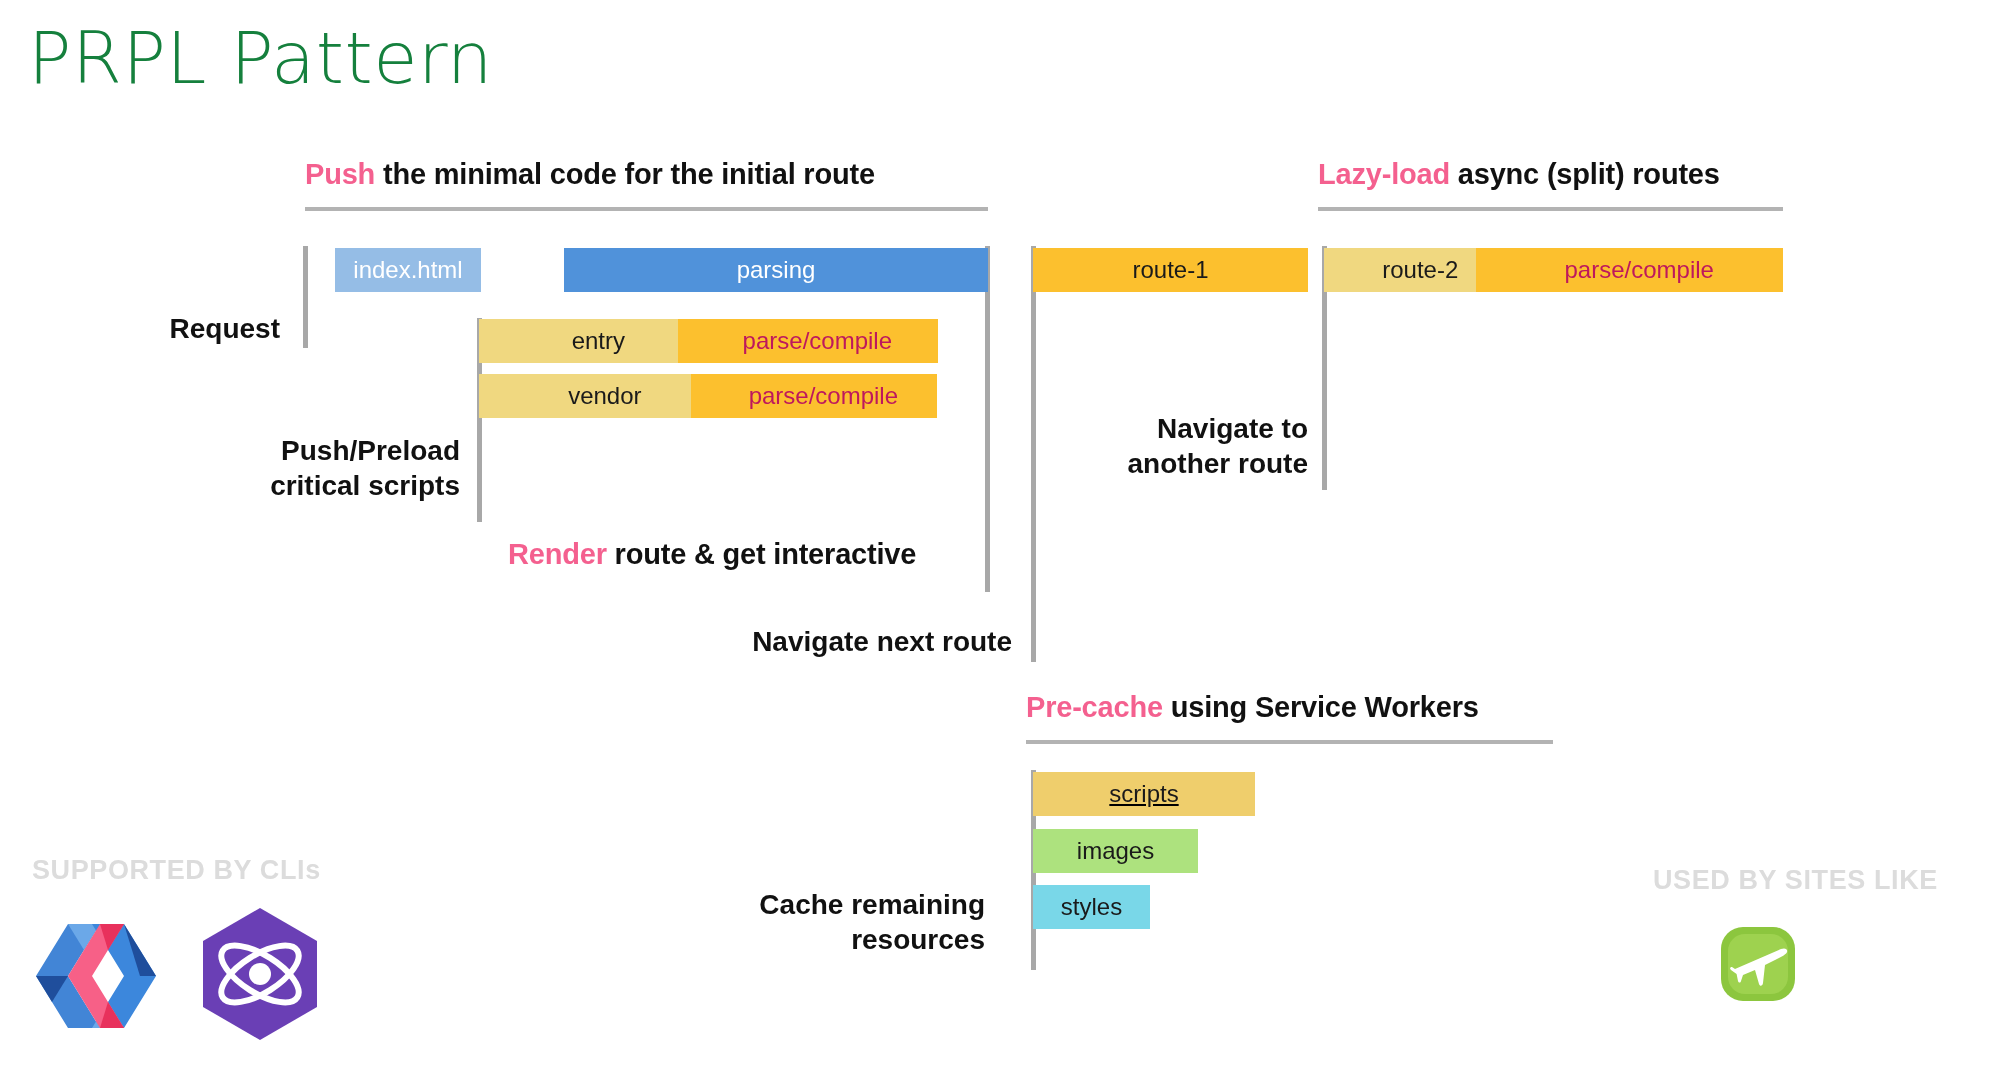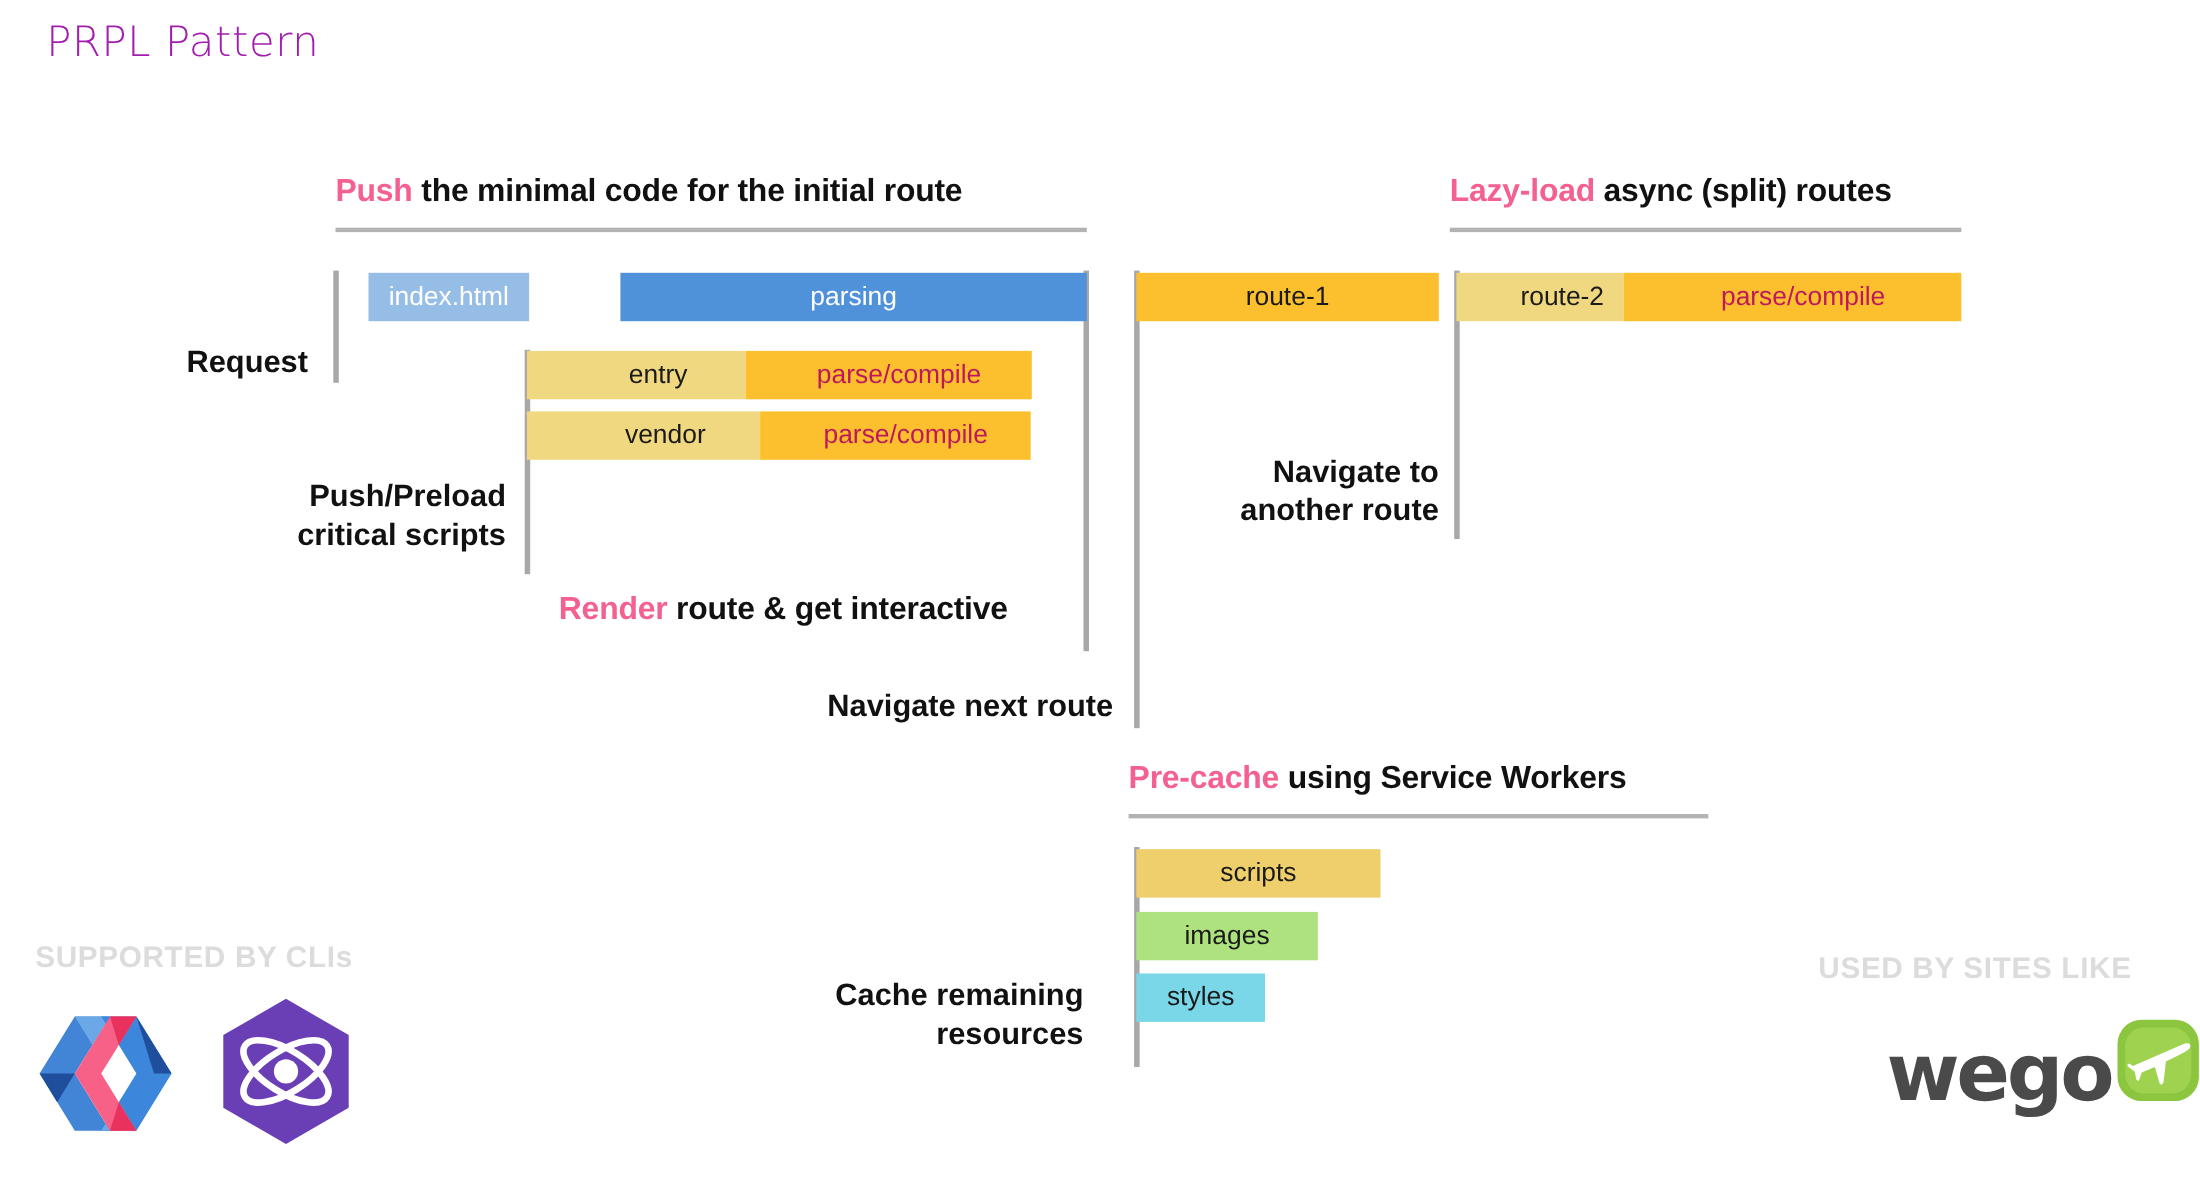--- a/index.html
+++ b/index.html
@@ -12,27 +12,27 @@
     height: 1089px;
     position: relative;
     overflow: hidden;
     font-family: "Liberation Sans", sans-serif;
     -webkit-font-smoothing: antialiased;
   }
 
   
   #slide-title {
     position: absolute;
-    left: 42px;
+    left: 28px;
     top: 16px;
     font-family: "DejaVu Sans", sans-serif;
     font-weight: 300;
-    font-size: 38px;
+    font-size: 72px;
     letter-spacing: 0.5px;
-    color: #a21caf;
+    color: #15803d;
     white-space: nowrap;
   }
 
   
   .section-head {
     position: absolute;
     font-family: "Liberation Sans", sans-serif;
     font-weight: bold;
     font-size: 29px;
     color: #111111;
@@ -175,21 +175,21 @@
 <div class="tl-label right" style="left:600px; top:625px; width:412px;">Navigate next route</div>
 
 <div class="tl-label right" style="left:1060px; top:412px; width:248px;">Navigate to
 another route</div>
 
 <div class="section-head" style="left:1026px; top:691px;">
   <span class="accent">Pre-cache</span><span> using Service Workers</span>
 </div>
 <div class="rule" style="left:1026px; top:740px; width:527px;"></div>
 
-<div class="bar" style="left:1033px; top:772px; width:222px;">
+<div class="bar" style="left:1033px; top:772px; width:222px;text-decoration:underline;">
   <div class="seg seg-scripts" style="width:100%;">scripts</div>
 </div>
 
 <div class="bar" style="left:1033px; top:829px; width:165px;">
   <div class="seg seg-images" style="width:100%;">images</div>
 </div>
 
 <div class="bar" style="left:1033px; top:885px; width:117px;">
   <div class="seg seg-styles" style="width:100%;">styles</div>
 </div>
@@ -224,19 +224,18 @@
     <polygon points="60,0 117,33 117,99 60,132 3,99 3,33" fill="#6A3FB5"></polygon>
     <g fill="none" stroke="#ffffff" stroke-width="6">
       <ellipse cx="60" cy="66" rx="44" ry="19" transform="rotate(32 60 66)"></ellipse>
       <ellipse cx="60" cy="66" rx="44" ry="19" transform="rotate(-32 60 66)"></ellipse>
     </g>
     <circle cx="60" cy="66" r="11" fill="#ffffff"></circle>
   </svg>
 </div>
 
 <div id="logo-wego">
-  <div id="wego-word">wego</div>
   <svg width="78" height="78" viewBox="0 0 78 78" style="margin-left:4px; margin-bottom:22px;" aria-hidden="true">
     <rect x="2" y="2" width="74" height="74" rx="22" ry="22" fill="#8CC63E"></rect>
     <rect x="9" y="9" width="60" height="60" rx="17" ry="17" fill="#9ED24F"></rect>
     <path d="M16 44 L62 24 C66 22.5 69 24 68 27 C67.2 29.6 62 32 58 34 L46 40 L44 58 C43.6 61 41 62 40 59 L36 45 L24 50 L22 56 C21.6 58 19.6 58 19 56 L17.6 49 L12 45 C10.4 43.6 11 42 13 42 Z" fill="#ffffff"></path>
   </svg>
 </div>
 
 </body></html>

